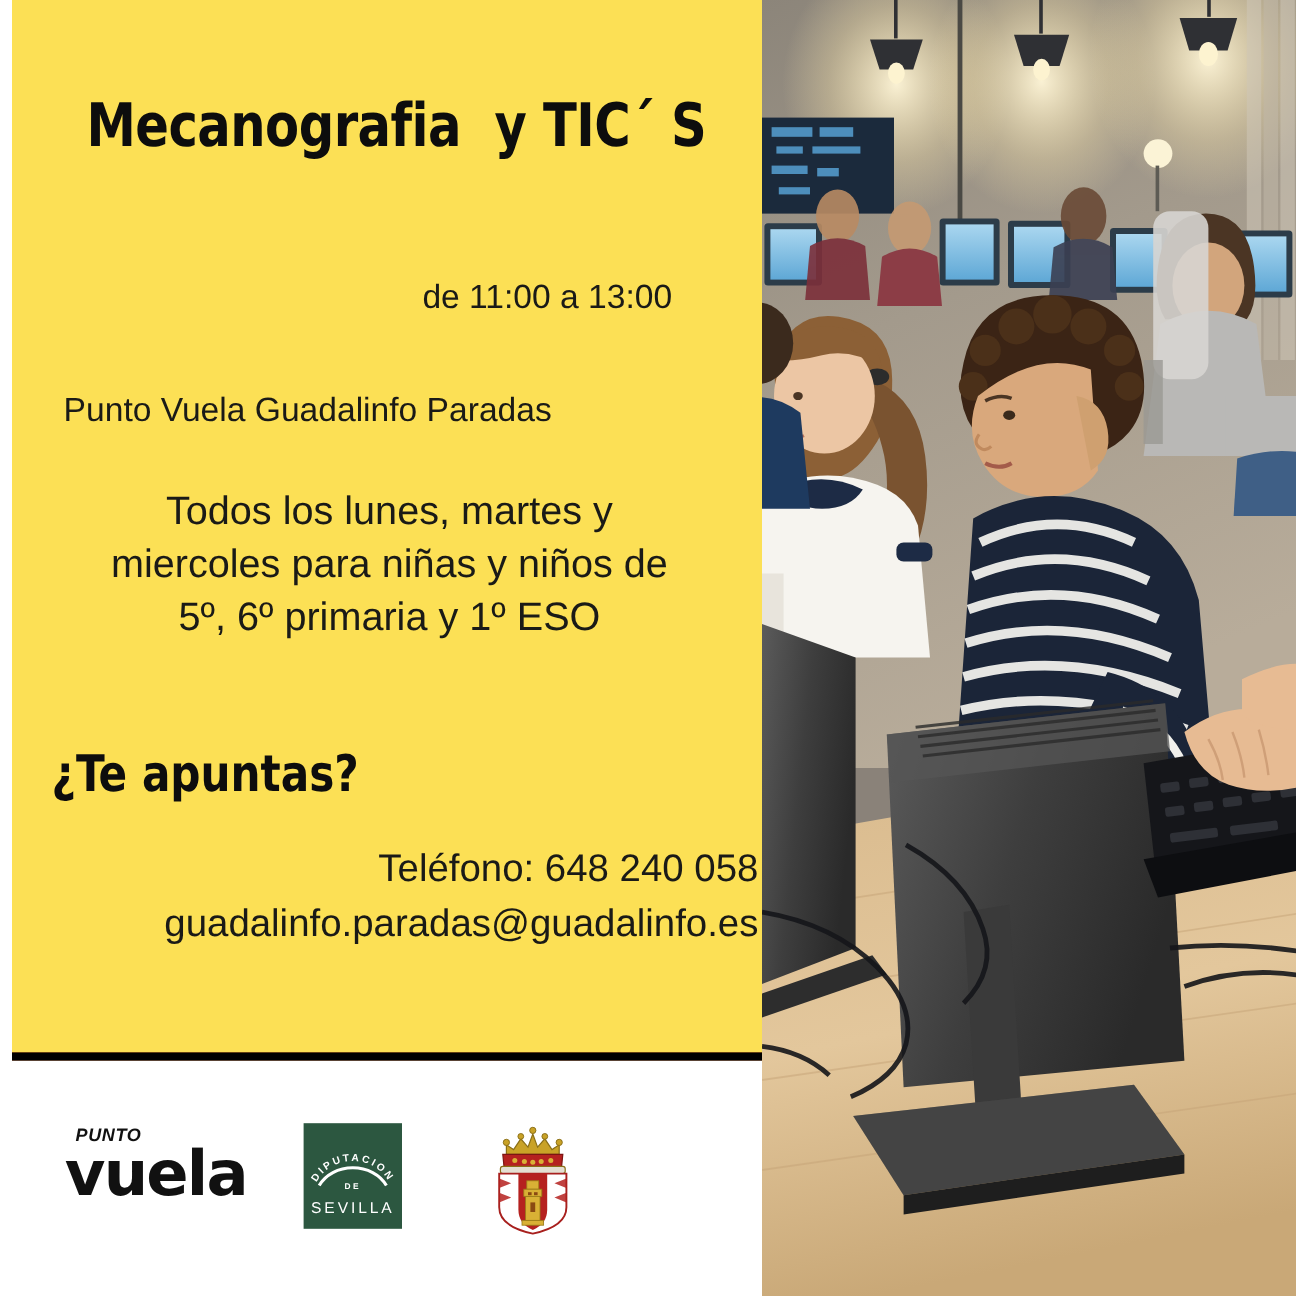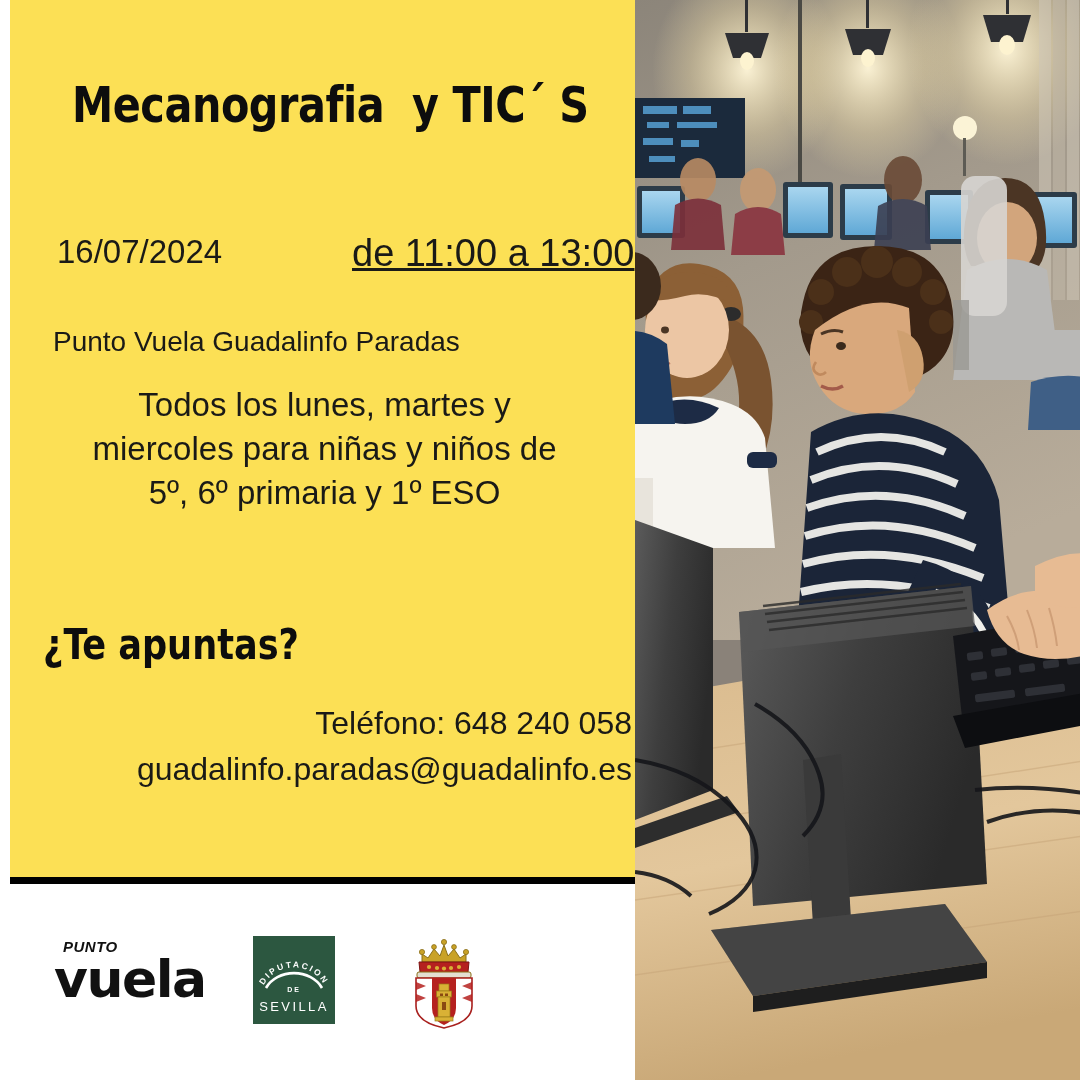--- a/index.html
+++ b/index.html
@@ -59,35 +59,34 @@
   .line-date {
     position: absolute;
     left: 47px; top: 233px;
     font-size: 33px;
     color: #1a1a17;
     font-weight: 400;
   }
   .line-time {
     position: absolute;
     left: 342px; top: 232px;
-    font-size: 38px;
+    font-size: 28px;
     color: #1a1a17;
     font-weight: 400;
-    text-decoration: underline;
   }
   .line-place {
     position: absolute;
     left: 43px; top: 326px;
     font-size: 28px;
     color: #1a1a17;
     font-weight: 400;
   }
   .schedule-block {
     position: absolute;
-    left: 22px; top: 383px;
+    left: 22px; top: 404px;
     width: 585px;
     text-align: center;
     font-size: 33px;
     line-height: 1.33;
     color: #1a1a17;
     font-weight: 400;
   }
 
   .cta-heading {
     position: absolute;
@@ -190,21 +189,20 @@
 </head>
 <body>
 
 <div id="poster">
 
   <div class="yellow-panel">
 
     <div class="poster-title">Mecanografia  y TIC´ S</div>
 
 
-    <div class="line-date">16/07/2024</div>
 
     <div class="line-time">de 11:00 a 13:00</div>
 
     <div class="line-place">Punto Vuela Guadalinfo Paradas</div>
 
     <div class="schedule-block">
       <div>Todos los lunes, martes y</div>
       <div>miercoles para niñas y niños de</div>
       <div>5º, 6º primaria y 1º ESO</div>
     </div>

